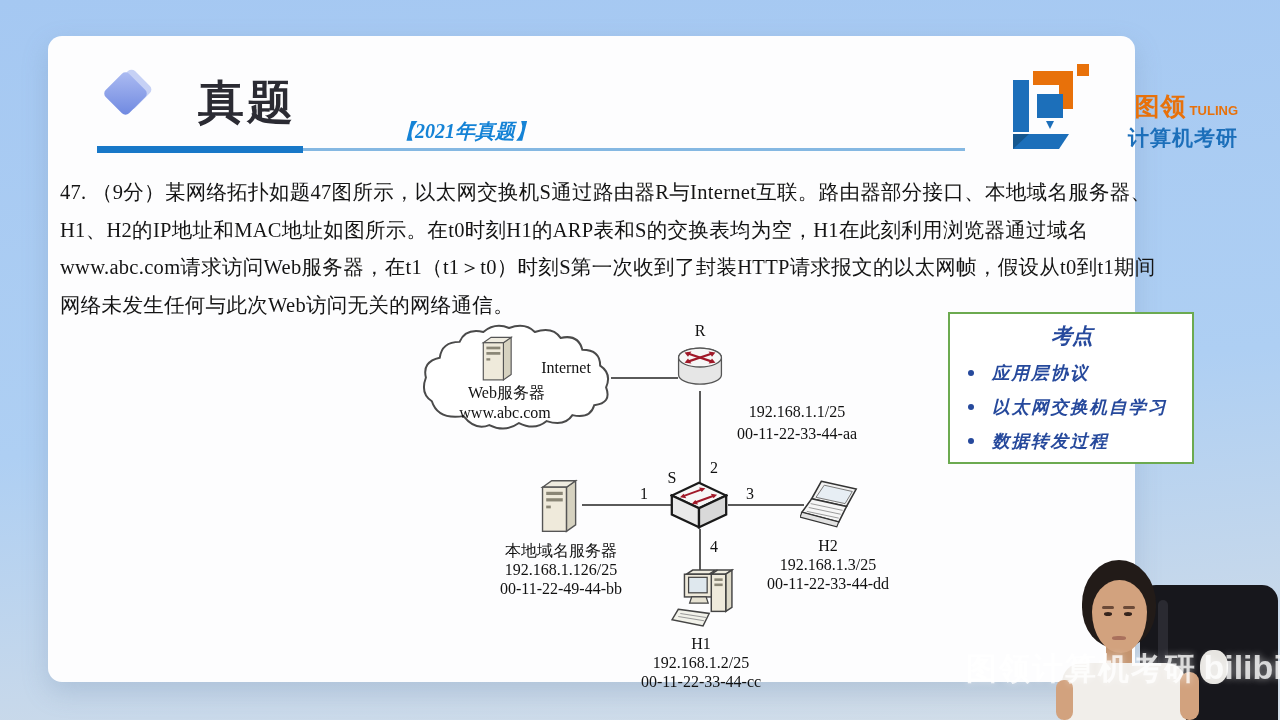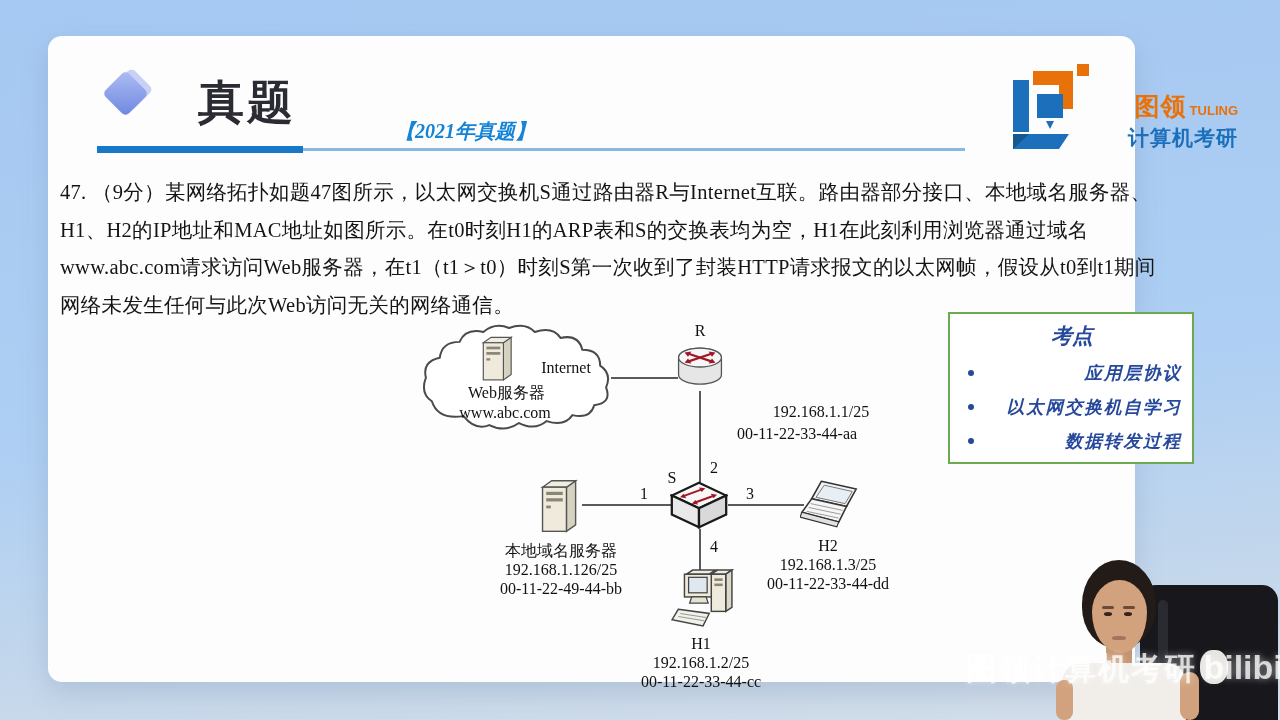--- a/index.html
+++ b/index.html
@@ -37,21 +37,21 @@
   .dg-label { position:absolute; font-family:"Liberation Serif","DejaVu Serif",serif;
               color:#111; font-size:16px; text-align:center; line-height:19px; white-space:nowrap; }
   .wire { position:absolute; background:#5a5a5a; }
   .h-wire { height:1.6px; } .v-wire { width:1.6px; }
 
   
   .kp-box { left:900px; top:276px; width:246px; height:152px; background:#fff;
             border:2px solid #6caa50; padding:8px 10px 0 12px; }
   .kp-title { text-align:center; font-size:21px; font-weight:800; font-style:italic;
               color:#26499c; font-family:"Liberation Serif","DejaVu Serif",serif; margin-bottom:6px;}
-  .kp-row { display:flex; align-items:center; height:34px;justify-content:space-between; }
+  .kp-row { display:flex; align-items:center; height:34px; }
   .kp-dot { width:6px; height:6px; border-radius:50%; background:#26499c; margin:0 18px 0 6px; flex:none; }
   .kp-item { font-size:17.5px; font-weight:700; font-style:italic; color:#26499c;
              font-family:"Liberation Serif","DejaVu Serif",serif; letter-spacing:2px; }
 
   
   .chair { left:1140px; top:585px; width:138px; height:135px; background:#17171c;
            border-radius:16px 16px 0 0; }
   .chair-seam { left:1158px; top:600px; width:10px; height:110px; background:#2a2a31; border-radius:5px;}
   .mic-blob { left:1200px; top:650px; width:28px; height:34px; background:#f2f0ec;
               border-radius:45%; opacity:.95; }
@@ -146,21 +146,21 @@
     <ellipse cx="28" cy="16" rx="25" ry="11" fill="#f6f6f6" stroke="#555" stroke-width="1.5"></ellipse>
     <g stroke="#a01828" stroke-width="2.6" fill="#a01828">
       <line x1="13" y1="21" x2="43" y2="11"></line>
         <line x1="13" y1="11" x2="43" y2="21"></line>
       <polygon points="46,10 38,9 42,15" stroke="none"></polygon>
       <polygon points="10,22 18,23 14,17" stroke="none"></polygon>
       <polygon points="10,10 18,9 14,15" stroke="none"></polygon>
       <polygon points="46,22 38,23 42,17" stroke="none"></polygon>
     </g>
   </svg>
-  <div class="dg-label" style="left:688px;top:366px;width:170px">192.168.1.1/25</div>
+  <div class="dg-label" style="left:664px;top:366px;width:170px">192.168.1.1/25</div>
   <div class="dg-label" style="left:664px;top:388px;width:170px">00-11-22-33-44-aa</div>
 
   <div class="dg-label" style="left:612px;top:432px;width:24px">S</div>
   <div class="dg-label" style="left:656px;top:422px;width:20px">2</div>
   <div class="dg-label" style="left:586px;top:448px;width:20px">1</div>
   <div class="dg-label" style="left:692px;top:448px;width:20px">3</div>
   <div class="dg-label" style="left:656px;top:501px;width:20px">4</div>
   <svg class="abs" style="left:622px;top:445px" width="58" height="49" viewBox="0 0 64 54">
     <polygon points="32,2 62,16 32,30 2,16" fill="#f7f7f7" stroke="#1a1a1a" stroke-width="2.5"></polygon>
     <polygon points="2,16 32,30 32,51 2,37" fill="#e9e9e9" stroke="#1a1a1a" stroke-width="2.5"></polygon>

